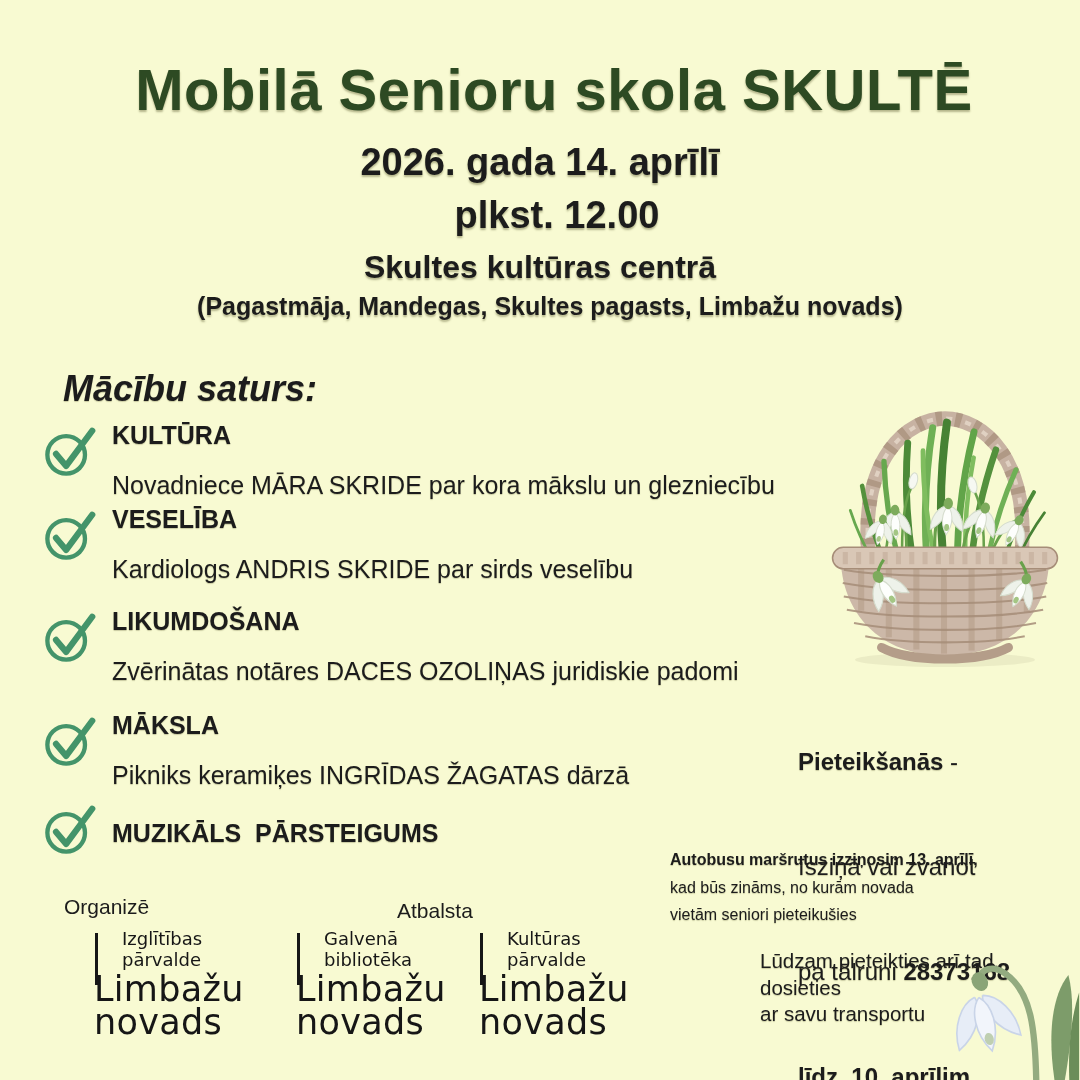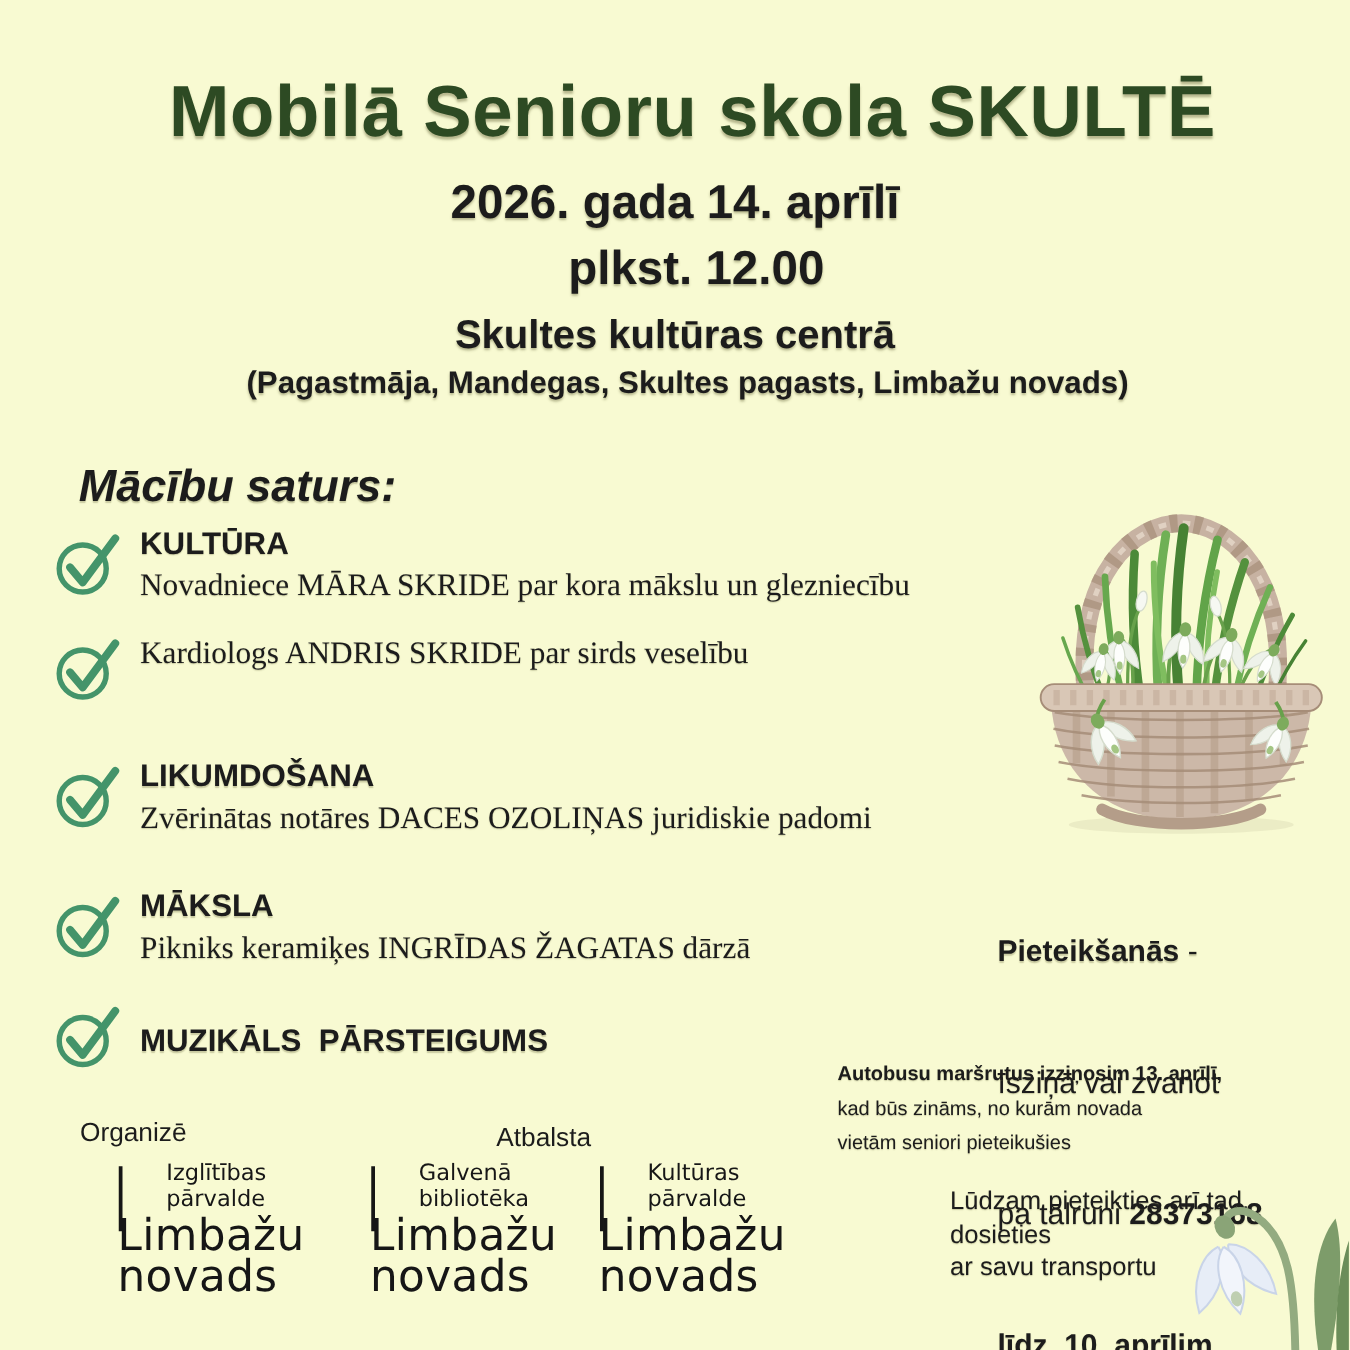--- a/index.html
+++ b/index.html
@@ -23,40 +23,40 @@
   .sub1{top:141px;font-size:38px;font-weight:800;}
   .sub2{top:194px;font-size:38px;font-weight:800;padding-left:34px;}
   .sub3{top:249px;font-size:32px;font-weight:800;}
   .sub4{top:292px;font-size:25px;font-weight:800;margin-left:20px;}
 
   .saturs{left:63px;top:368px;font-size:36px;font-weight:800;font-style:italic;}
 
   .item{left:44px;display:flex;gap:14px;width:780px;}
   .check{width:54px;height:54px;flex:none;color:var(--check-green);margin-top:4px;}
   .item-title{font-size:25px;font-weight:800;line-height:30px;white-space:pre-wrap;}
-  .item-desc{font-size:25px;line-height:30px;margin-top:4px;white-space:nowrap;font-family:Liberation Serif, serif;}
+  .item-desc{font-size:25px;line-height:30px;margin-top:20px;white-space:nowrap;}
   .item-desc:empty{display:none;}
   .item.last .item-text{padding-top:20px;}
 
   .reg{left:798px;top:674px;font-size:24px;line-height:35px;white-space:pre-wrap;}
   .reg b{font-weight:800;}
   .reg .bold-line{font-weight:800;}
 
   .bus{left:670px;top:846px;font-size:16px;line-height:27.5px;white-space:nowrap;}
   .bus .b1{font-weight:800;}
 
   .note{left:760px;top:948px;font-size:20.5px;line-height:26.5px;white-space:nowrap;}
 
   .org-label{left:64px;top:895px;font-size:21px;}
   .sup-label{left:397px;top:899px;font-size:21px;}
 
   .logo{top:928px;width:195px;height:122px;font-family:"DejaVu Sans",sans-serif;color:#161616;}
   .logo-1{left:95px;} .logo-2{left:297px;} .logo-3{left:480px;}
   .logo-bar{position:absolute;left:0;top:5px;width:3px;height:52px;background:#161616;}
-  .logo-dept{margin-left:38px;font-size:18px;line-height:21px;}
+  .logo-dept{margin-left:27px;font-size:18px;line-height:21px;}
   .logo-name{font-size:35px;line-height:33px;margin-top:3px;margin-left:-1px;letter-spacing:.3px;}
 
   .basket{left:812px;top:396px;width:266px;height:274px;}
   .corner-flower{left:940px;top:934px;width:140px;height:146px;}
 
   svg{display:block;}
 </style>
 </head>
 <body>
 
@@ -80,20 +80,21 @@
       <div class="item-desc">Novadniece MĀRA SKRIDE par kora mākslu un glezniecību</div>
     </div>
   </div>
 
   <div class="abs item" style="top:504px">
     <svg class="check" viewBox="0 0 56 56">
         <circle cx="23" cy="32" r="19.5" fill="none" stroke="currentColor" stroke-width="4.5"></circle>
         <path d="M12.5,31 L23,43.5 L50,7" fill="none" stroke="currentColor" stroke-width="6.5" stroke-linecap="round" stroke-linejoin="round"></path>
       </svg>
     <div class="item-text shadow-soft">
+      <div class="item-title">VESELĪBA</div>
       <div class="item-desc">Kardiologs ANDRIS SKRIDE par sirds veselību</div>
     </div>
   </div>
 
   <div class="abs item" style="top:606px">
     <svg class="check" viewBox="0 0 56 56">
         <circle cx="23" cy="32" r="19.5" fill="none" stroke="currentColor" stroke-width="4.5"></circle>
         <path d="M12.5,31 L23,43.5 L50,7" fill="none" stroke="currentColor" stroke-width="6.5" stroke-linecap="round" stroke-linejoin="round"></path>
       </svg>
     <div class="item-text shadow-soft">

